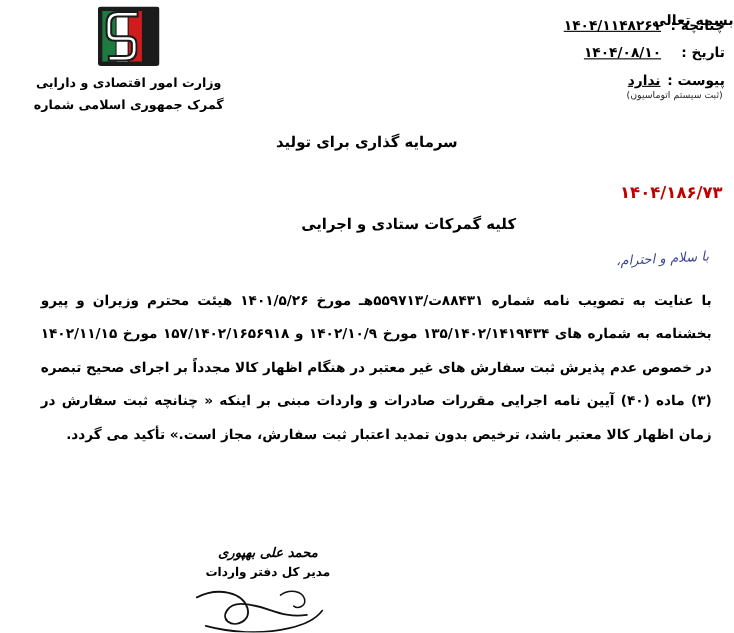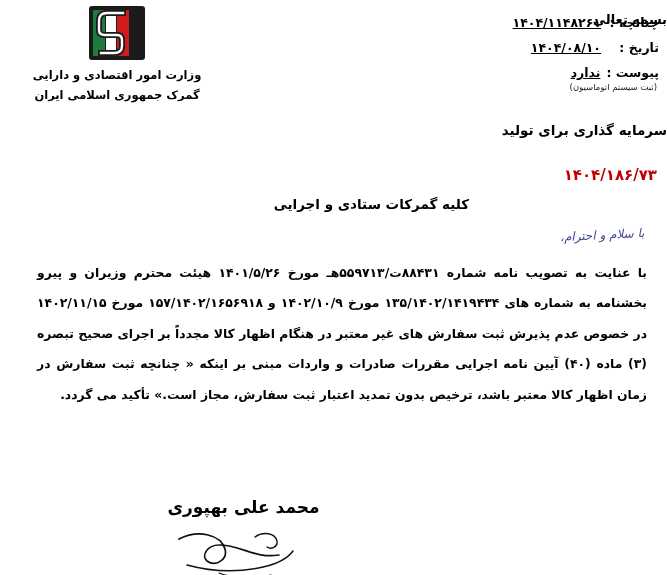--- a/index.html
+++ b/index.html
@@ -99,21 +99,21 @@
     line-height: 1.7;
     direction: rtl;
   }
 
   
   .subject {
     position: absolute;
     top: 122px;
     left: 0;
     right: 0;
-    text-align: right;
+    text-align: center;
     font-size: 13.5px;
     font-weight: 700;
     color: #000;
   }
 
   .doc-number {
     position: absolute;
     top: 166px;
     right: 10px;
     font-size: 15px;
@@ -169,25 +169,26 @@
   
   .signature {
     position: absolute;
     top: 492px;
     left: 0;
     right: 0;
     text-align: center;
     padding-right: 180px;
   }
   .sig-name {
-    font-size: 17px;
+    font-size: 12px;
     font-weight: 700;
     color: #000;
     line-height: 1.8;
     direction: rtl;
+    font-style: italic;
   }
   .sig-title {
     font-size: 11px;
     font-weight: 700;
     color: #000;
     direction: rtl;
   }
   .sig-mark {
     margin-top: 2px;
     height: 56px;
@@ -225,38 +226,39 @@
           <rect x="0" y="0" width="56" height="54" rx="3" fill="#1b1b1b"></rect>
           <rect x="4" y="4" width="12" height="46" fill="#1f7a3f"></rect>
           <rect x="17" y="4" width="10" height="46" fill="#ffffff"></rect>
           <rect x="28" y="4" width="12" height="46" fill="#d01c1c"></rect>
           <rect x="41" y="4" width="11" height="46" fill="#1b1b1b"></rect>
           <path d="M34 7 L18 7 Q10 7 10 15 L10 24 Q10 29 16 29 L28 29 Q33 29 33 34 L33 40 Q33 47 25 47 L12 47" fill="none" stroke="#1b1b1b" stroke-width="6" stroke-linecap="square"></path>
           <path d="M34 7 L18 7 Q10 7 10 15 L10 24 Q10 29 16 29 L28 29 Q33 29 33 34 L33 40 Q33 47 25 47 L12 47" fill="none" stroke="#ffffff" stroke-width="2.4" stroke-linecap="square"></path>
         </svg>
       </div>
       <div class="org-line">وزارت امور اقتصادی و دارایی</div>
-      <div class="org-line">گمرک جمهوری اسلامی ایران</div>
+      <div class="org-line">گمرک جمهوری اسلامی شماره</div>
     </div>
   </div>
 
   <div class="subject">سرمایه گذاری برای تولید</div>
 
   <div class="doc-number">۱۴۰۴/۱۸۶/۷۳</div>
 
   <div class="addressee">کلیه گمرکات ستادی و اجرایی</div>
 
   <div class="salutation">با سلام و احترام،</div>
 
   <div class="body-text">
     <p>با عنایت به تصویب نامه شماره ۸۸۴۳۱ت/۵۵۹۷۱۳هـ مورخ ۱۴۰۱/۵/۲۶ هیئت محترم وزیران و پیرو بخشنامه به شماره های ۱۳۵/۱۴۰۲/۱۴۱۹۴۳۴ مورخ ۱۴۰۲/۱۰/۹ و ۱۵۷/۱۴۰۲/۱۶۵۶۹۱۸ مورخ ۱۴۰۲/۱۱/۱۵ در خصوص عدم پذیرش ثبت سفارش های غیر معتبر در هنگام اظهار کالا مجدداً بر اجرای صحیح تبصره (۳) ماده (۴۰) آیین نامه اجرایی مقررات صادرات و واردات مبنی بر اینکه « چنانچه ثبت سفارش در زمان اظهار کالا معتبر باشد، ترخیص بدون تمدید اعتبار ثبت سفارش، مجاز است.» تأکید می گردد.</p>
   </div>
 
   <div class="signature">
     <div class="sig-name">محمد علی بهپوری</div>
+    <div class="sig-title">مدیر کل دفتر واردات</div>
     <div class="sig-mark">
       <svg width="170" height="56" viewBox="0 0 170 56" xmlns="http://www.w3.org/2000/svg">
         <path d="M20 14 C40 4 62 10 66 24 C69 35 56 42 48 36 C42 31 48 20 60 20 C82 20 96 34 120 30" fill="none" stroke="#111" stroke-width="1.7" stroke-linecap="round"></path>
         <path d="M28 40 C50 46 78 48 104 42 C118 39 128 34 134 26" fill="none" stroke="#111" stroke-width="1.5" stroke-linecap="round"></path>
         <path d="M96 12 C104 6 116 8 118 16 C119 22 112 25 108 22" fill="none" stroke="#111" stroke-width="1.4" stroke-linecap="round"></path>
         <path d="M60 48 C76 54 96 54 112 50" fill="none" stroke="#111" stroke-width="1.2" stroke-linecap="round"></path>
       </svg>
     </div>
   </div>
 

